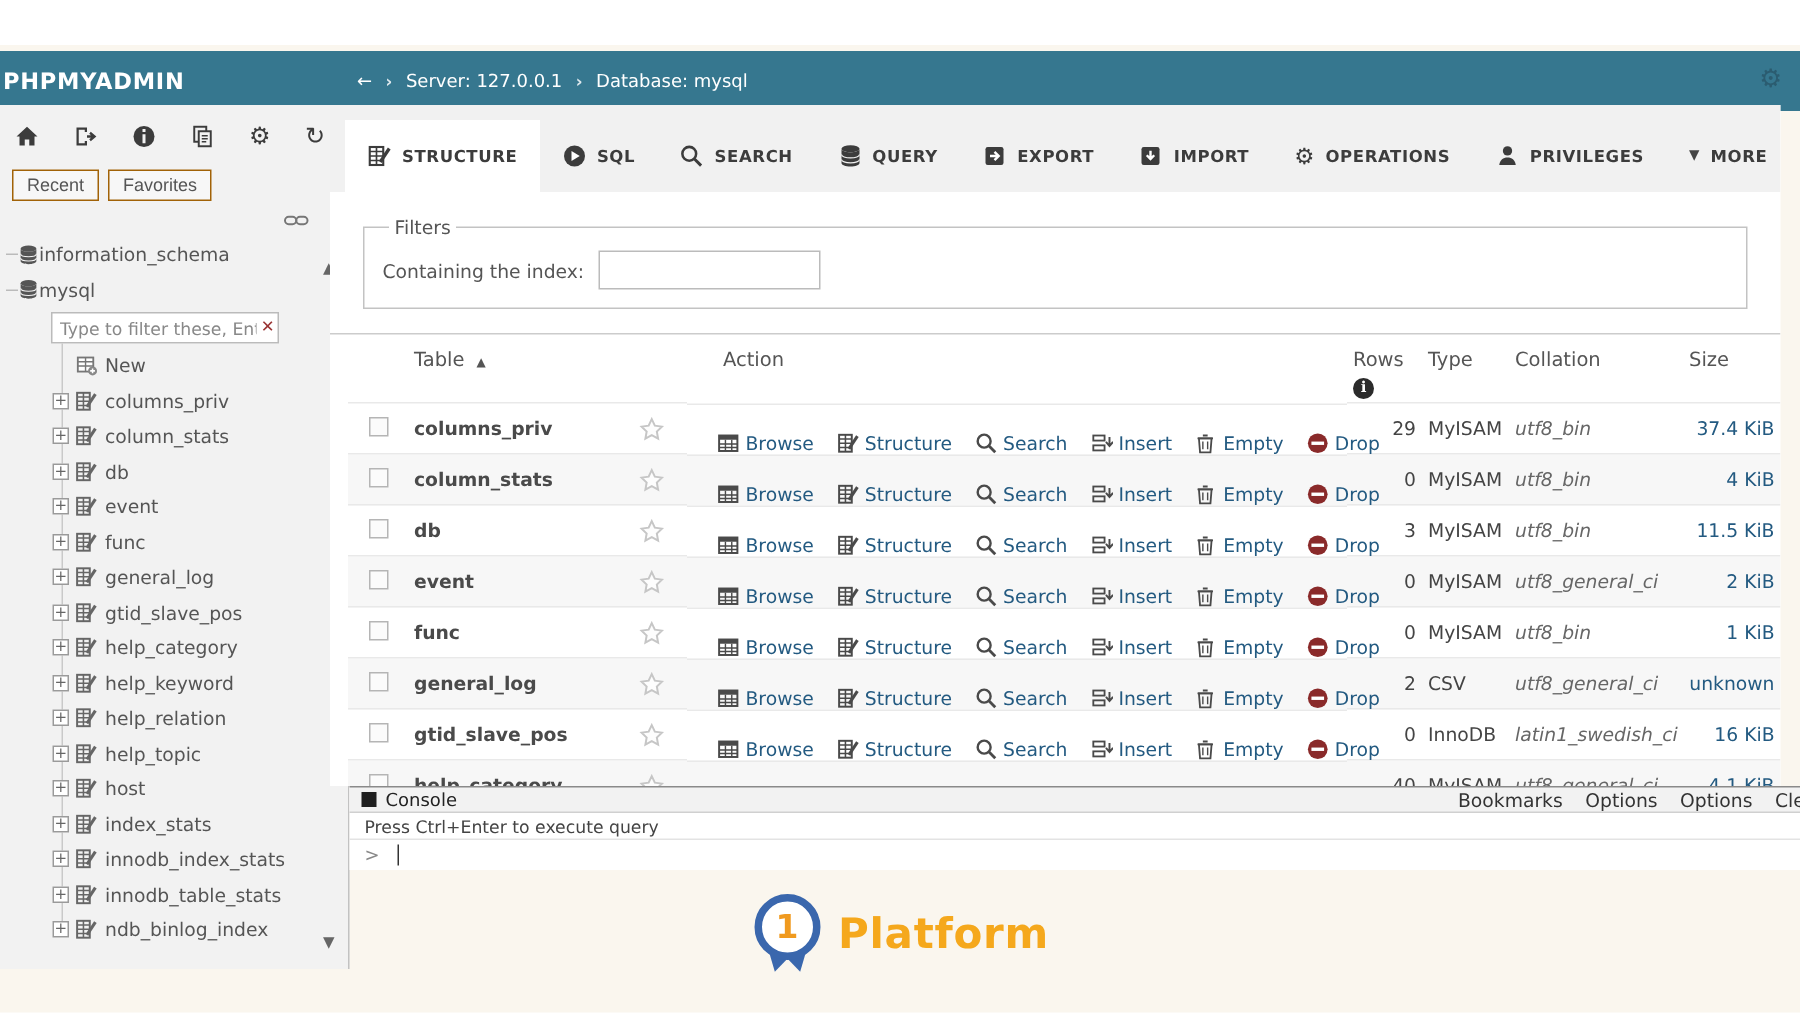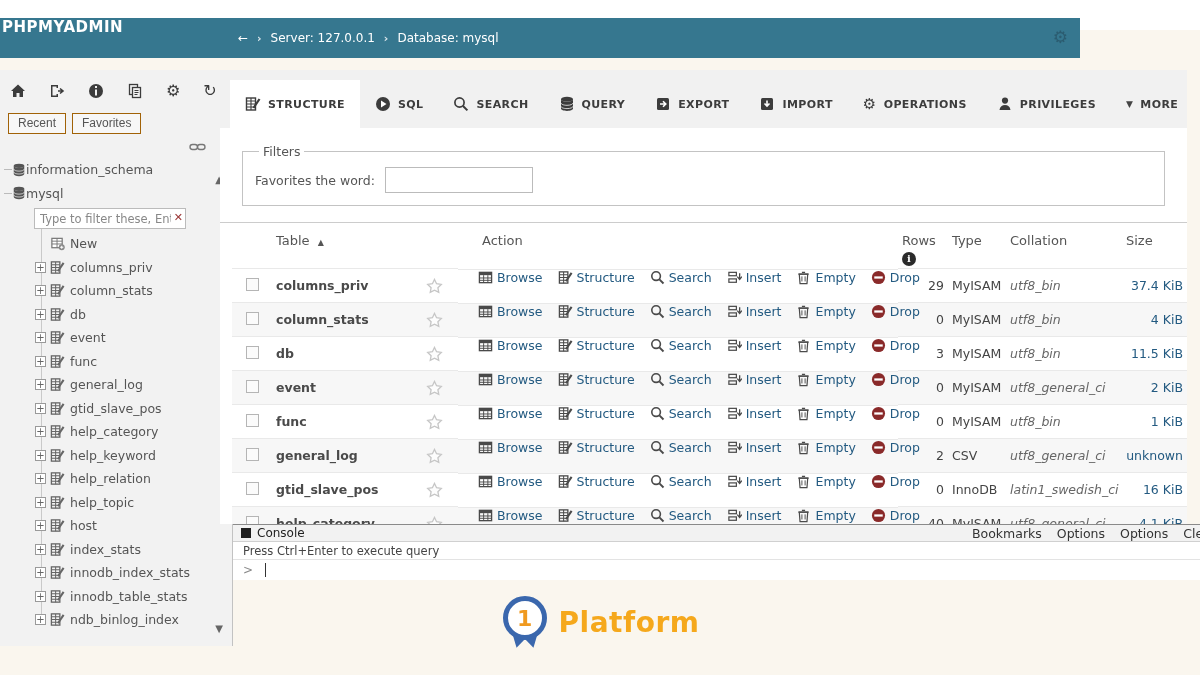--- a/index.html
+++ b/index.html
@@ -7,21 +7,21 @@
   body {
     position:relative; overflow:hidden;
     background:#faf6ee;
     font-family:"DejaVu Sans","Liberation Sans",sans-serif;
     font-size:12.5px; color:#444;
   }
   svg.ic { display:inline-block; vertical-align:middle; }
 
   
   .top-white { position:absolute; left:0; top:0; width:1200px; height:30px; background:#ffffff; }
-  .topbar { position:absolute; left:0; top:18px; width:1080px; height:40px; background:#36778f; display:flex; }
+  .topbar { position:absolute; left:0; top:34px; width:1200px; height:40px; background:#36778f; display:flex; align-items:center; }
   .logo { color:#fff; font-weight:bold; font-size:15px; letter-spacing:.5px; padding-left:2px; width:231px; }
   .crumbs { color:#fff; font-size:12px; display:flex; align-items:center; gap:9px; padding-left:7px; }
   .crumb-sep { font-size:11px; font-weight:bold; color:#dfe9ee; }
   .topbar-gear { position:absolute; right:12px; top:9px; font-size:17px; color:#2b5c70; cursor:pointer; }
 
   
   .sidebar { position:absolute; left:0; top:70px; width:233px; height:576px; background:#f2f2f2; border-right:1px solid #c2c2c2; overflow:hidden; }
   .nav-icons { display:flex; gap:23px; padding:13px 12px 10px 10px; color:#3c3c3c; align-items:center; }
   .nav-icons .gi { font-size:16px; line-height:16px; cursor:pointer; }
   .side-tabs { display:flex; gap:6px; padding:4px 0 0 8px; }
@@ -66,21 +66,21 @@
   table.tables td { padding:0 4px; height:34px; border-top:1px solid #e9e9e9; }
   table.tables tr.alt td { background:#f7f7f7; }
   th.h-rows, td.c-rows { text-align:right; padding-right:10px; }
   th.h-rows { text-align:left; padding-left:12px; }
   td.c-size, th.h-size { text-align:right; padding-right:12px; }
   th.h-size { }
   .tname { font-weight:bold; color:#4a4a4a; }
   .sortcaret { font-size:8px; color:#555; margin-left:8px; }
   .info-badge { display:inline-block; width:14px; height:14px; border-radius:50%; background:#2b2b2b; color:#fff; font-size:10px; font-weight:bold; text-align:center; line-height:14px; margin-top:4px; font-family:"DejaVu Serif","Liberation Serif",serif; cursor:pointer; }
   .chk { width:13px; height:13px; border:1px solid #b5b5b5; background:#fbfbfb; display:inline-block; cursor:pointer; }
-  .acts { display:flex; align-items:flex-start; gap:15px; padding-left:20px !important; }
+  .acts { display:flex; align-items:flex-end; gap:15px; padding-left:20px !important; }
   .alink { display:flex; align-items:center; gap:4px; color:#235a81; cursor:pointer; white-space:nowrap; }
   .c-coll { font-style:italic; color:#666; }
   .c-size { color:#235a81; }
   .c-type { color:#444; }
 
   
   .console { position:absolute; left:233px; top:524px; width:967px; background:#fff; }
   .con-bar { height:18px; background:#f2f2f2; border-top:1px solid #8a8a8a; border-bottom:1px solid #d0d0d0; display:flex; align-items:center; padding:0 0 0 8px; overflow:hidden; }
   .con-sq { width:10px; height:10px; background:#1f1f1f; margin-right:6px; }
   .con-title { font-size:12px; color:#222; }
@@ -475,21 +475,21 @@
       </div>
       <div class="tab">
         <span class="caret">▼</span>
         <span>MORE</span>
       </div>
     </div>
 
   <fieldset class="filters">
     <legend>Filters</legend>
     <div class="filters-row">
-      <label>Favorites the word:</label>
+      <label>Containing the index:</label>
       <input class="word-input" value="" style="">
     </div>
   </fieldset>
 
   <div class="main-divider"></div>
 
   <table class="tables">
     <colgroup>
       <col style="width:40px">
         <col style="width:150px">

